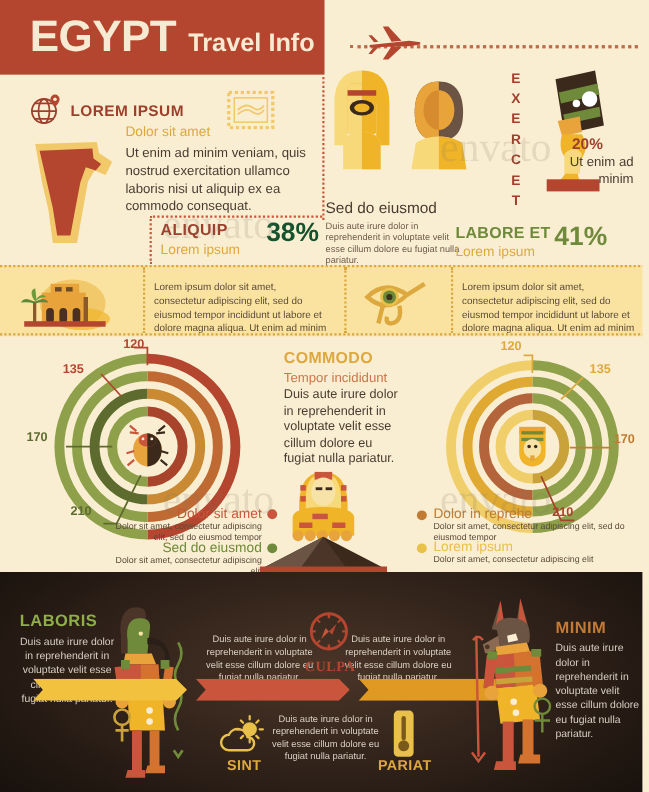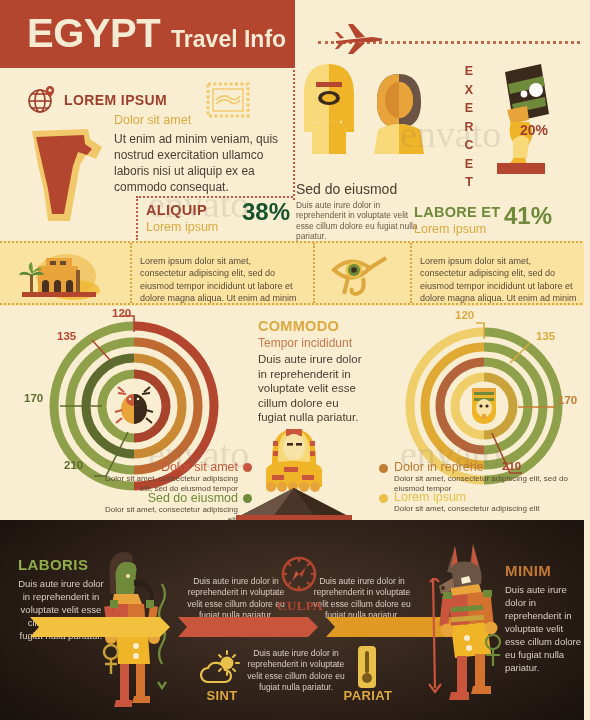--- a/index.html
+++ b/index.html
@@ -227,20 +227,21 @@
     <path d="M29 42 L62 35 L63 44 L31 51 Z" fill="#6f8a3a"></path>
     <circle cx="53" cy="28" r="7" fill="#fff"></circle>
     <circle cx="41" cy="32" r="3.4" fill="#fff"></circle>
     <path d="M24 48 L44 44 L46 58 L28 62 Z" fill="#e8a33a"></path>
     <path d="M28 60 C28 60 24 72 30 80 C36 88 32 96 26 102 L44 102 C40 94 44 86 48 78 C52 70 46 60 46 60 Z" fill="#f0b429"></path>
     <path d="M30 78 C36 72 42 72 46 78 L44 96 L30 96 Z" fill="#f7d97a"></path>
     <rect x="14" y="101" width="48" height="11" fill="#b4452f"></rect>
   </svg>
 
   <div class="pct20">20%</div>
+  <div class="ut20">Ut enim ad minim</div>
 
   <div class="statbox-r">
     <div style="position:absolute; left:4px; top:4px;" class="stat-title-g">LABORE ET</div>
     <div style="position:absolute; left:4px; top:22px;" class="stat-sub-g">Lorem ipsum</div>
     <div class="stat-pct-g">41%</div>
   </div>
 
   <div class="sec2"></div>
   <div class="dashh" style="left:0; top:241px; width:590px;"></div>
   <div class="dashh" style="left:0; top:303px; width:590px;"></div>

